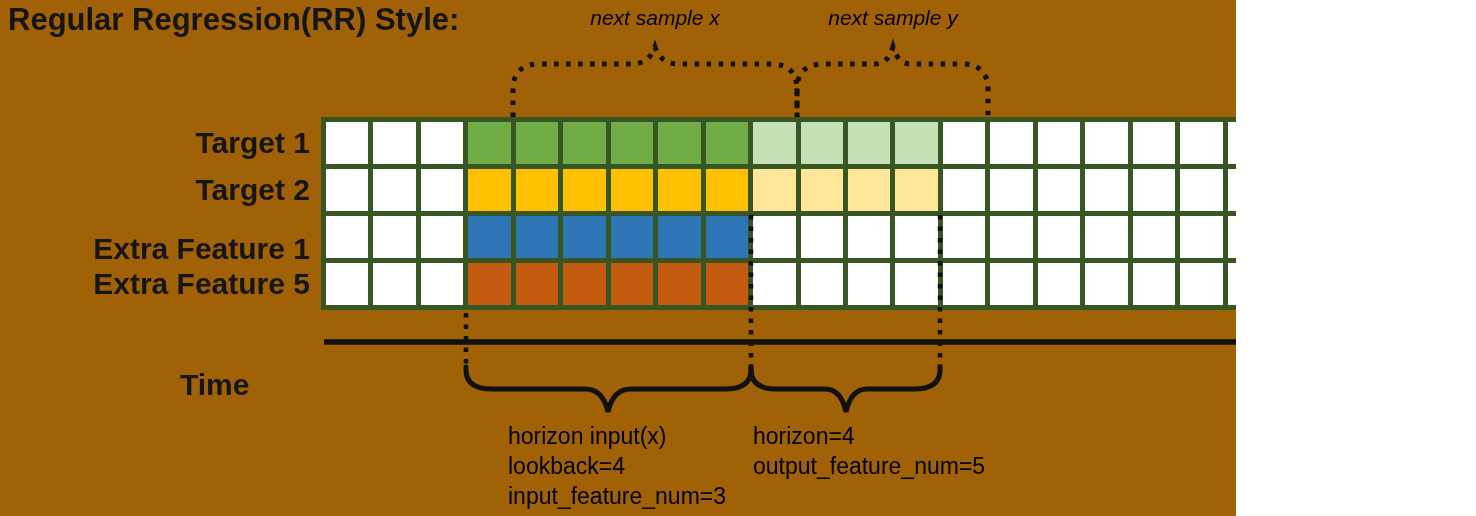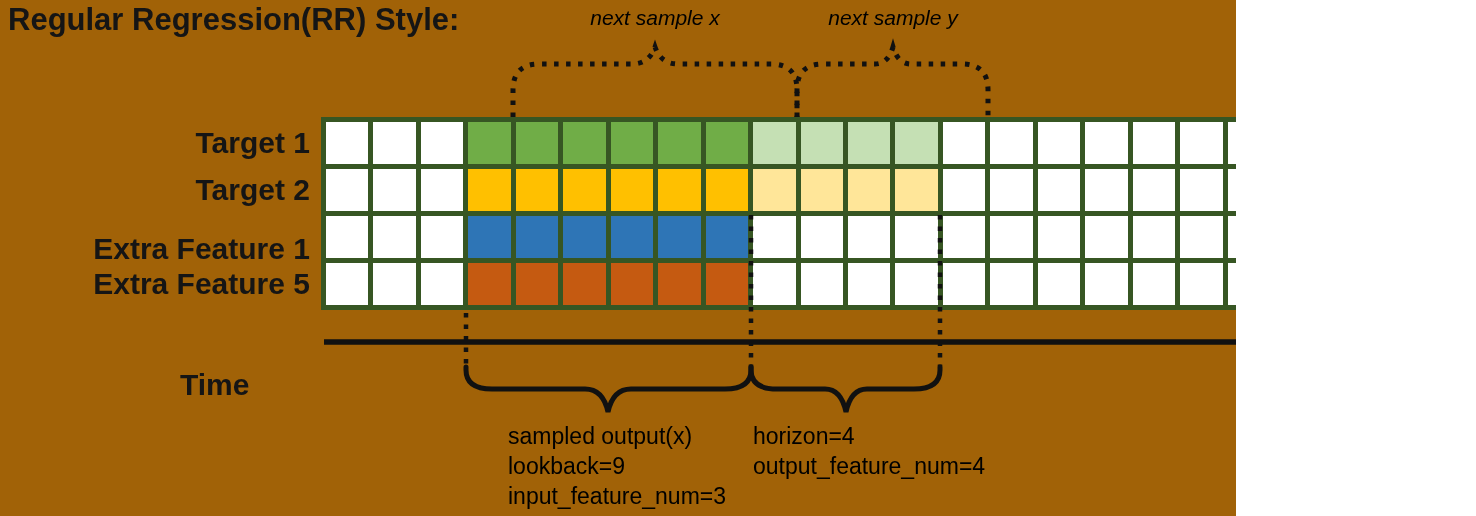--- a/index.html
+++ b/index.html
@@ -158,28 +158,28 @@
       <div class="cell" style="background: rgb(255, 255, 255);"></div>
       <div class="cell" style="background: rgb(255, 255, 255);"></div>
     </div>
 
   <div class="brace-label y">next sample y</div>
   <div class="brace-label x">next sample x</div>
 
   <div class="time-label">Time</div>
 
   <div class="anno-block input">
-    <div>sampled output(x)</div>
-    <div>lookback=9</div>
+    <div>horizon input(x)</div>
+    <div>lookback=4</div>
     <div>input_feature_num=3</div>
   </div>
 
   <div class="anno-block output">
     <div>horizon=4</div>
-    <div>output_feature_num=4</div>
+    <div>output_feature_num=5</div>
   </div>
 
   <svg class="overlay" width="1476" height="516" viewBox="0 0 1476 516">
 
     <path d="M 513 117 L 513 90 Q 513 64 539 64 L 632 64 Q 649 64 655 47 Q 661 64 678 64 L 771 64 Q 797 64 797 90 L 797 117" fill="none" stroke="#111" stroke-width="5" stroke-dasharray="4.5 7.5"></path>
 
     <path d="M 797 117 L 797 90 Q 797 64 823 64 L 875 64 Q 888 64 893 47 Q 898 64 911 64 L 962 64 Q 988 64 988 90 L 988 117" fill="none" stroke="#111" stroke-width="5" stroke-dasharray="4.5 7.5"></path>
 
     <path d="M 466 313 L 466 366" fill="none" stroke="#111" stroke-width="4.5" stroke-dasharray="4.5 7"></path>
     <path d="M 751 215 L 751 366" fill="none" stroke="#111" stroke-width="4.5" stroke-dasharray="4.5 7"></path>

